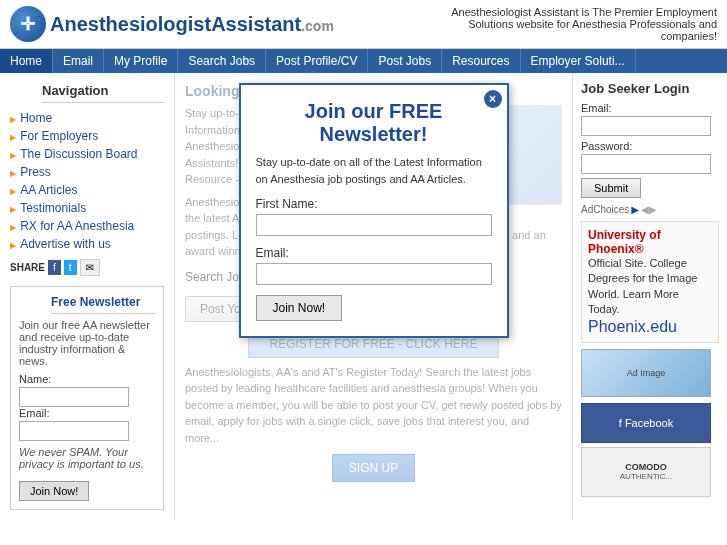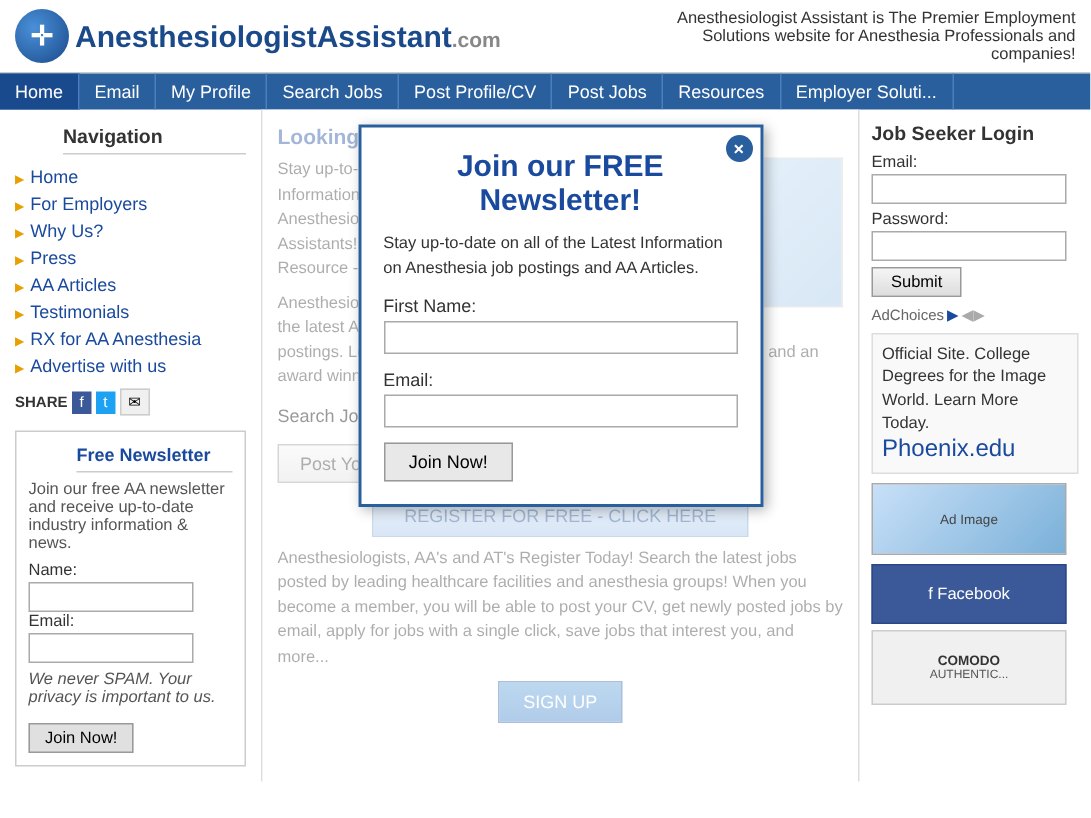--- a/index.html
+++ b/index.html
@@ -106,21 +106,21 @@
   <div class="nav-item">Resources</div>
   <div class="nav-item">Employer Soluti...</div>
 </div>
 
 <div id="main">
 
   <div id="sidebar">
     <h3>Navigation</h3>
     <a class="sidebar-link">Home</a>
     <a class="sidebar-link">For Employers</a>
-    <a class="sidebar-link">Why Us?</a>
+    <a class="sidebar-link">The Discussion Board</a>
     <a class="sidebar-link">Press</a>
     <a class="sidebar-link">AA Articles</a>
     <a class="sidebar-link">Testimonials</a>
     <a class="sidebar-link">RX for AA Anesthesia</a>
     <a class="sidebar-link">Advertise with us</a>
     <div id="share-box">
       <span style="font-size:10px; font-weight:bold; color:#333;">SHARE</span>
       <button class="share-btn" style="background:#3b5998; color:white; border:none; font-size:10px; padding:2px 5px;">f</button>
       <button class="share-btn" style="background:#1da1f2; color:white; border:none; font-size:10px; padding:2px 5px;">t</button>
       <button class="share-btn" style="font-size:10px;">✉</button>
@@ -189,20 +189,21 @@
     <input class="login-input" type="password" style="">
     <button class="submit-btn">Submit</button>
 
     <div class="ad-choices">
       <span>AdChoices</span>
       <span style="color:#1a4a9e; font-size:10px;">▶</span>
       <span style="font-size:10px; color:#aaa;">◀▶</span>
     </div>
 
     <div class="ad-box">
+      <div class="ad-title">University of Phoenix®</div>
       <div class="ad-text">Official Site. College Degrees for the Image World. Learn More Today.</div>
       <div class="ad-url">Phoenix.edu</div>
     </div>
 
     <div class="ad-image-box">
       <span style="font-size:9px; color:#444;">Ad Image</span>
     </div>
 
     <div class="fb-box">
       <span style="color:white; font-size:11px;">f Facebook</span>

